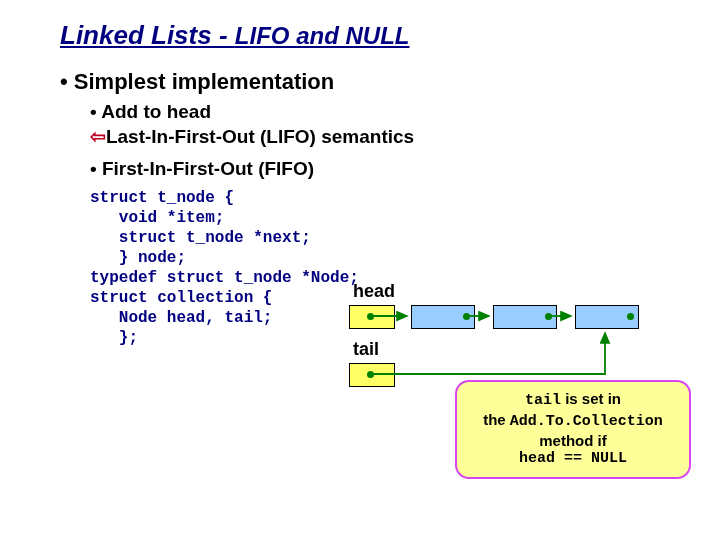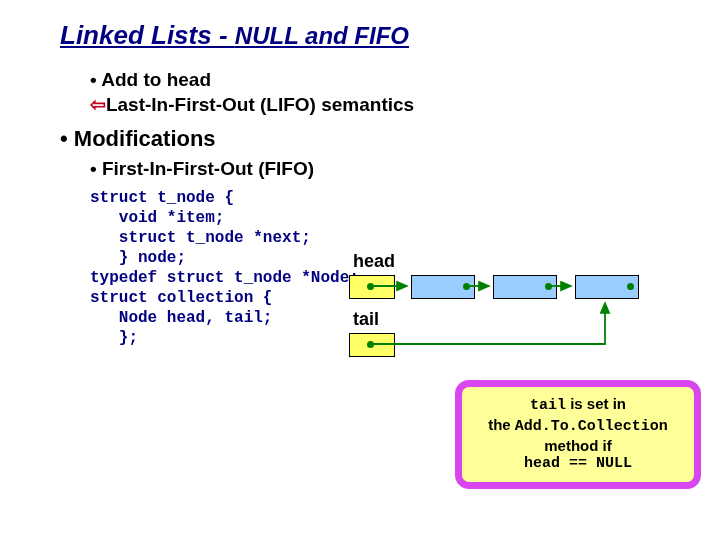--- a/index.html
+++ b/index.html
@@ -63,21 +63,21 @@
     color: #000080;
     white-space: pre;
     margin-left: 30px;
     line-height: 1.25;
     margin-top: 8px;
   }
   
   .diagram {
     position: absolute;
     left: 345px;
-    top: 251px;
+    top: 281px;
     width: 360px;
     height: 180px;
   }
   .lbl {
     position: absolute;
     font-size: 18px;
     font-weight: bold;
     color: #000;
   }
   .headbox, .tailbox {
@@ -108,43 +108,43 @@
     height: 180px;
     overflow: visible;
   }
   .callout {
     position: absolute;
     left: 455px;
     top: 380px;
     width: 220px;
     padding: 8px 6px;
     background: #ffff99;
-    border: 7px solid #d946ef;
+    border: 2px solid #d946ef;
     border-radius: 14px;
     font-size: 15px;
     font-weight: bold;
     text-align: center;
     line-height: 1.25;
   }
   .callout .mono {
     font-family: "Courier New", monospace;
   }
 </style>
 </head>
 <body>
 
 <div class="slide">
   <div class="title">
-    <span>Linked Lists - </span><span class="sub">NULL and FIFO</span>
+    <span>Linked Lists - </span><span class="sub">LIFO and NULL</span>
   </div>
 
+  <div class="l1">Simplest implementation</div>
   <div class="l2">Add to head</div>
   <div class="l2arrow">Last-In-First-Out (LIFO) semantics</div>
 
-  <div class="l1">Modifications</div>
   <div class="l2">First-In-First-Out (FIFO)</div>
 
   <div class="code">struct t_node {
    void *item;
    struct t_node *next;
    } node;
 typedef struct t_node *Node;
 struct collection {
    Node head, tail;
    };</div>

